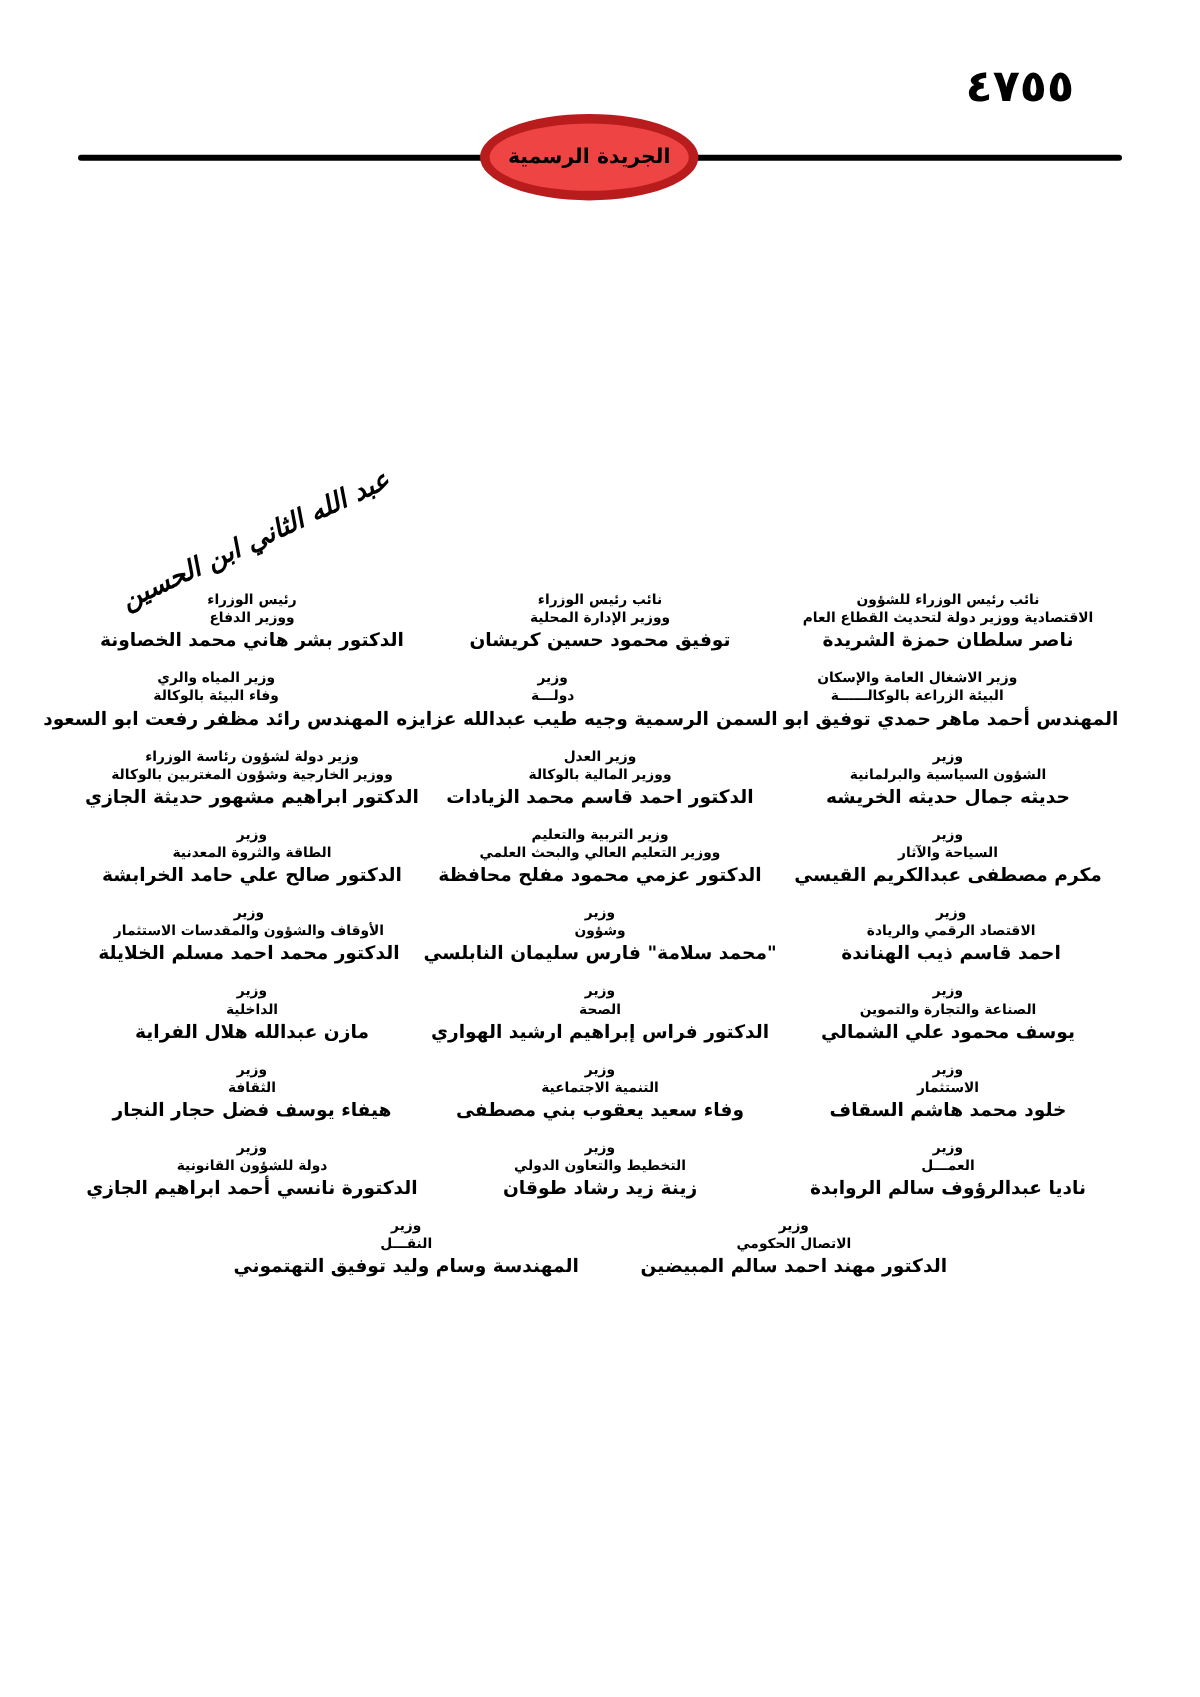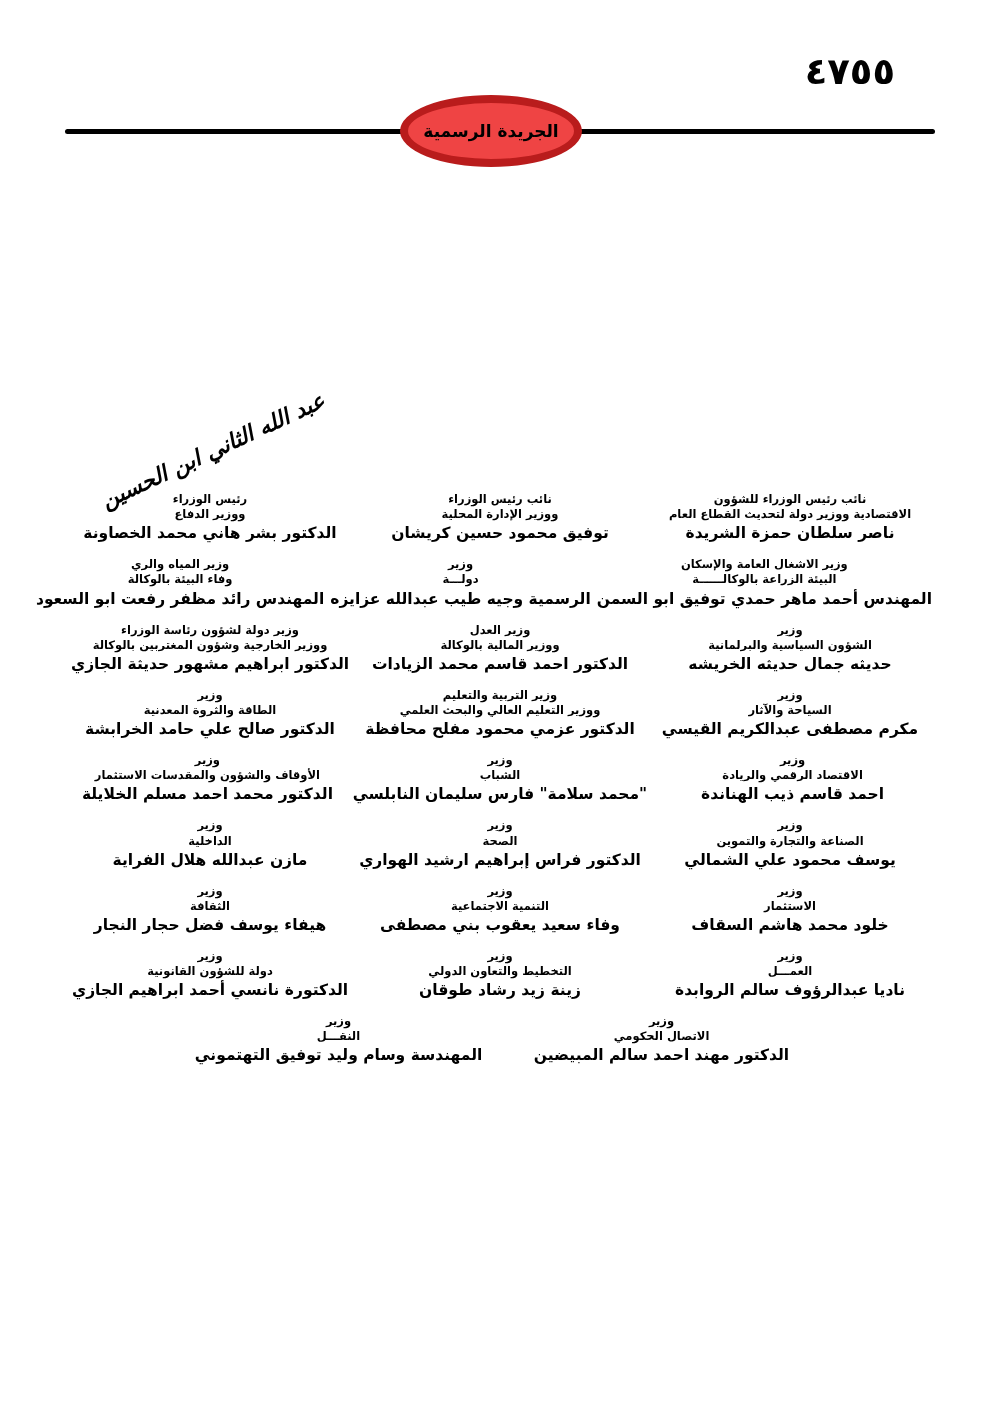--- a/index.html
+++ b/index.html
@@ -146,21 +146,21 @@
         </div>
       </div>
       <div class="sig-row">
         <div class="sig-entry">
           <div class="sig-title">وزير</div>
           <div class="sig-title">الاقتصاد الرقمي والريادة</div>
           <div class="sig-name">احمد قاسم ذيب الهناندة</div>
         </div>
         <div class="sig-entry">
           <div class="sig-title">وزير</div>
-          <div class="sig-title">الشباب</div>
+          <div class="sig-title">وشؤون</div>
           <div class="sig-name">"محمد سلامة" فارس سليمان النابلسي</div>
         </div>
         <div class="sig-entry">
           <div class="sig-title">وزير</div>
           <div class="sig-title">الأوقاف والشؤون والمقدسات الاستثمار</div>
           <div class="sig-name">الدكتور محمد احمد مسلم الخلايلة</div>
         </div>
       </div>
       <div class="sig-row">
         <div class="sig-entry">

